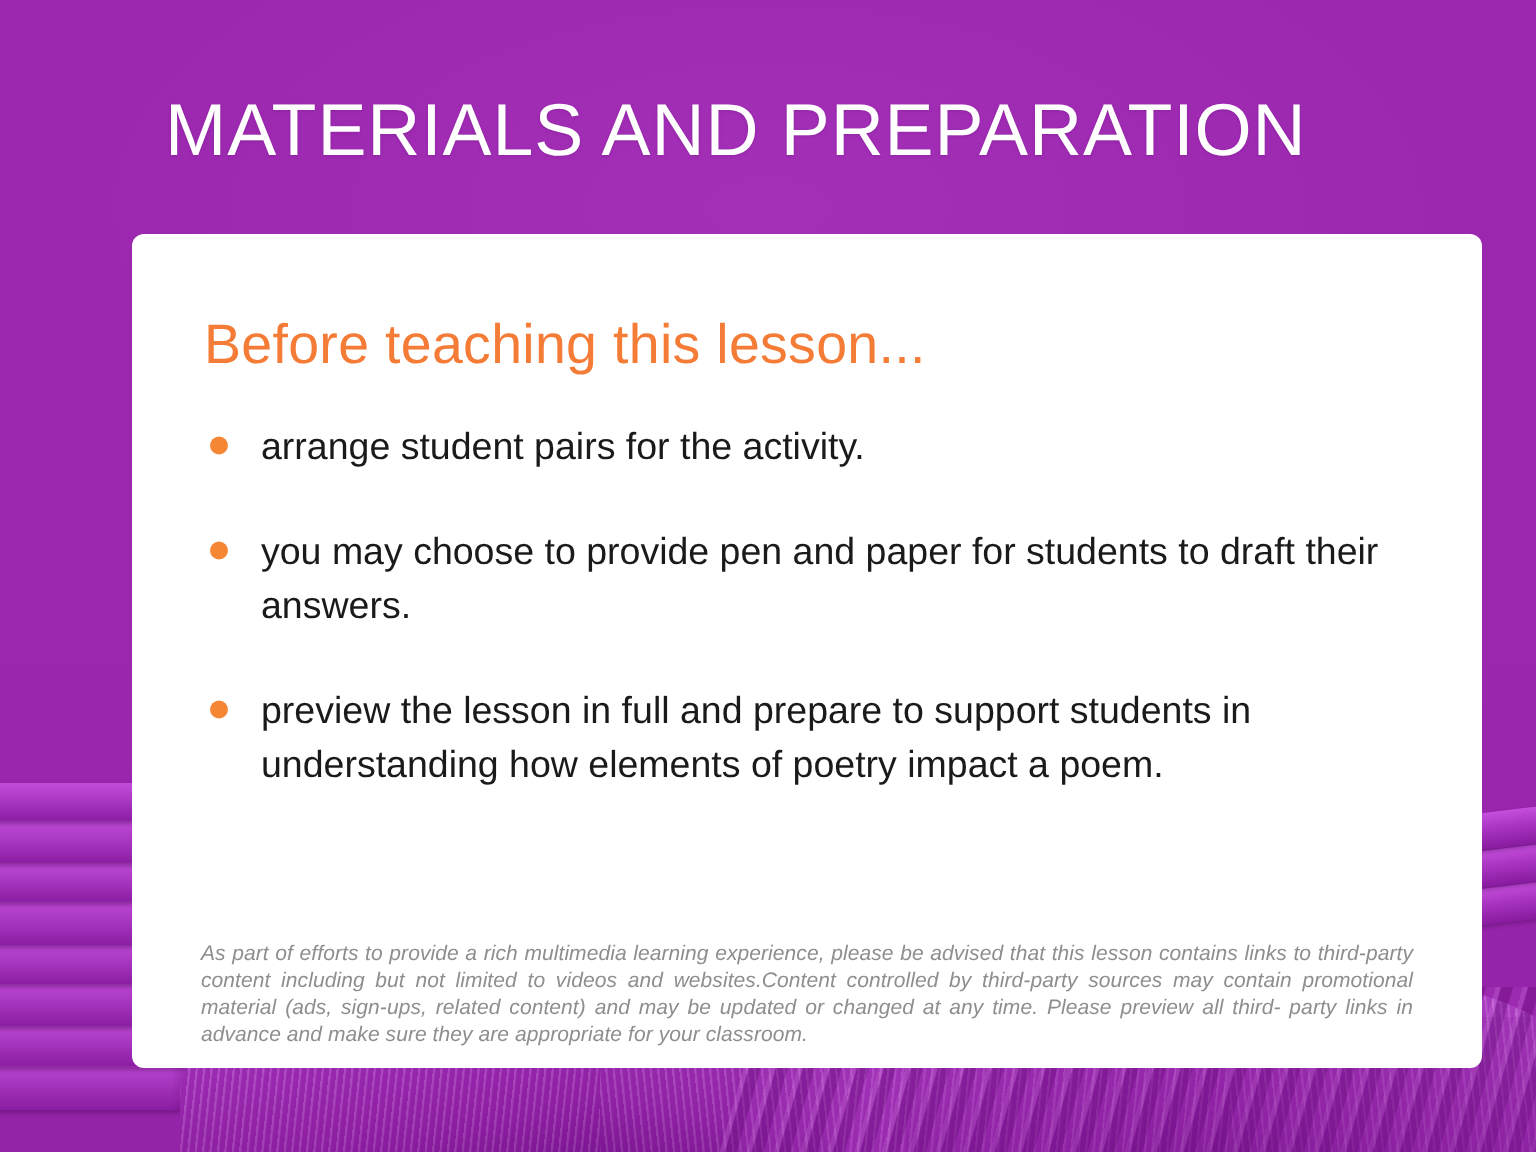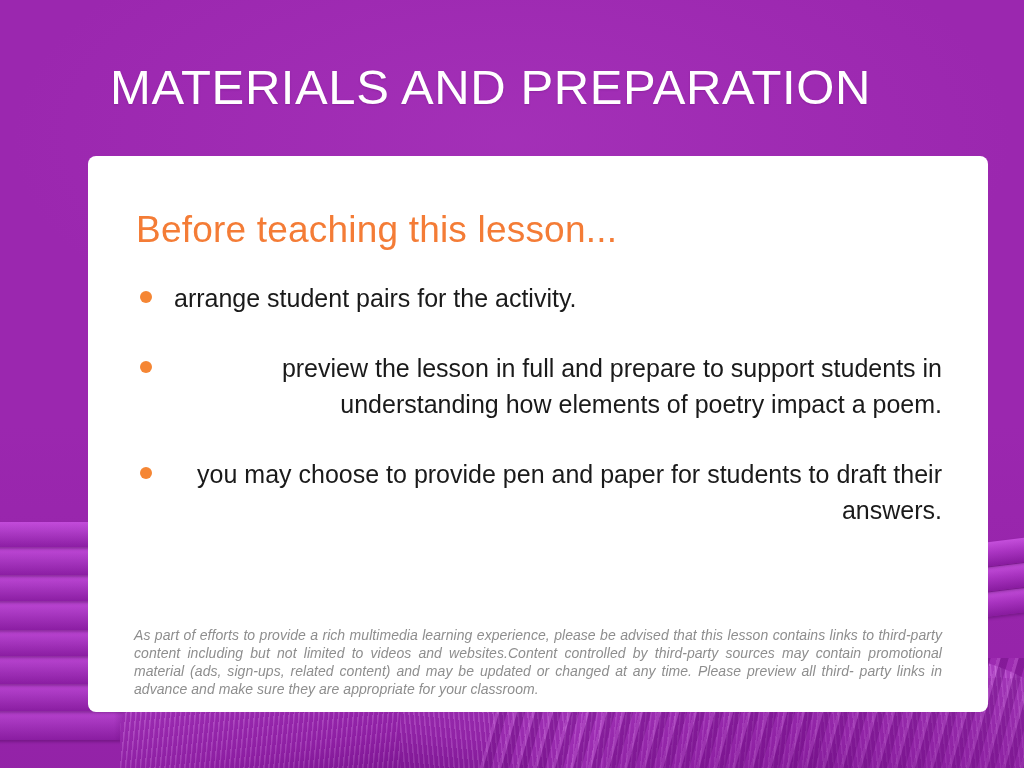--- a/index.html
+++ b/index.html
@@ -213,21 +213,20 @@
 
   .bullets {
     list-style: none;
     margin: 0;
     padding: 0;
   }
   .bullet-row {
     display: flex;
     align-items: flex-start;
     margin-bottom: 34px;
-    text-align: right;
   }
   .bullet-dot {
     flex: 0 0 auto;
     width: 12px;
     height: 12px;
     border-radius: 50%;
     background: #F58634;
     margin: 11px 22px 0 6px;
   }
   .bullet-text {
@@ -298,24 +297,24 @@
 
     <h2 class="card-heading">Before teaching this lesson...</h2>
 
     <ul class="bullets">
       <li class="bullet-row">
         <span class="bullet-dot"></span>
         <span class="bullet-text">arrange student pairs for the activity.</span>
       </li>
       <li class="bullet-row">
         <span class="bullet-dot"></span>
-        <span class="bullet-text">preview the lesson in full and prepare to support students in understanding how elements of poetry impact a poem.</span>
+        <span class="bullet-text">you may choose to provide pen and paper for students to draft their answers.</span>
       </li>
       <li class="bullet-row">
         <span class="bullet-dot"></span>
-        <span class="bullet-text">you may choose to provide pen and paper for students to draft their answers.</span>
+        <span class="bullet-text">preview the lesson in full and prepare to support students in understanding how elements of poetry impact a poem.</span>
       </li>
     </ul>
 
     <p class="disclaimer">As part of efforts to provide a rich multimedia learning experience, please be advised that this lesson contains links to third-party content including but not limited to videos and websites.Content controlled by third-party sources may contain promotional material (ads, sign-ups, related content) and may be updated or changed at any time. Please preview all third- party links in advance and make sure they are appropriate for your classroom.</p>
   </div>
 
 </div>
 
 </body></html>

